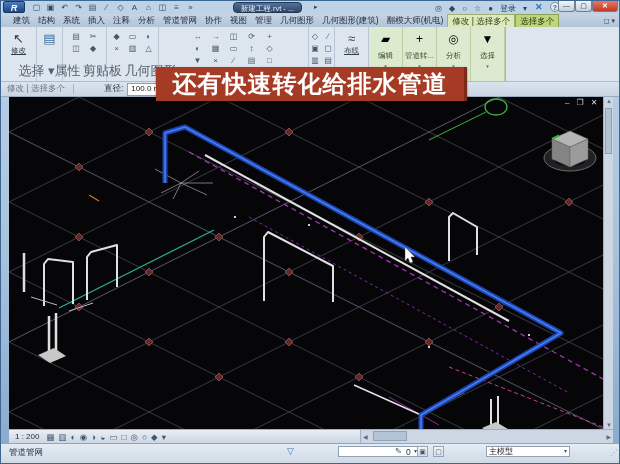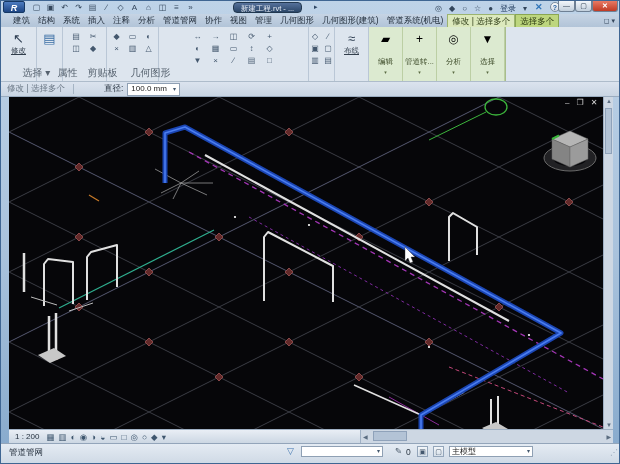--- a/index.html
+++ b/index.html
@@ -39,31 +39,31 @@
         padding-left:8px;box-sizing:border-box;background:linear-gradient(#c6d4e4,#b2c4d8);font-size:8.5px;}
   .tab{padding:0 4px;line-height:13px;color:#25313f;white-space:nowrap;}
   .tab-mod{background:#dce9bd;border:1px solid #9cb470;border-bottom:none;color:#33411c;}
   .tab-ctx{background:#bdd67e;border:1px solid #8aa653;border-bottom:none;color:#2c3a12;}
   .ribtoggle{margin-left:auto;margin-right:6px;line-height:13px;font-size:7px;color:#33465c;}
   
   .ribbon{position:absolute;left:0;top:26px;width:620px;height:55px;background:#dde5ee;display:flex;
         border-bottom:1px solid #aebccb;box-sizing:border-box;}
   .rpanel{position:relative;border-right:1px solid #bac7d6;display:flex;flex-direction:column;
         align-items:center;box-sizing:border-box;flex:none;}
-  .plabel{position:absolute;bottom:1px;font-size:10px;color:#55616e;white-space:nowrap;margin-left:36px;}
+  .plabel{position:absolute;bottom:1px;font-size:13px;color:#55616e;white-space:nowrap;margin-left:36px;}
   .bigbtn{margin-top:4px;display:flex;flex-direction:column;align-items:center;cursor:default;}
   .bigbtn .bg{font-size:13px;line-height:15px;color:#2c3c50;}
   .bigbtn .bl{font-size:7.5px;color:#323e4c;text-decoration:underline;}
   .igrid{display:grid;gap:2px;margin-top:5px;}
   .sico{font-size:8px;line-height:10px;color:#44586e;text-align:center;cursor:default;}
   .greenwrap{display:flex;background:#dcead0;border-right:1px solid #a8bd8c;}
   .gpanel{position:relative;width:34px;display:flex;flex-direction:column;align-items:center;
         border-right:1px solid #bccfa4;box-sizing:border-box;}
   .gpanel .gg{font-size:12px;line-height:14px;margin-top:5px;}
-  .gpanel .glab{font-size:7.5px;color:#3c4a28;margin-top:11px;white-space:nowrap;}
+  .gpanel .glab{font-size:7.5px;color:#3c4a28;margin-top:5px;white-space:nowrap;}
   .gpanel .gdrop{font-size:5px;color:#5a6a42;margin-top:2px;}
   .rfill{flex:1;}
   
   .optionsbar{position:absolute;left:0;top:81px;width:620px;height:15px;
         background:linear-gradient(#dbe3ee,#c9d5e3);display:flex;align-items:center;font-size:8.5px;
         border-bottom:1px solid #9aacc0;box-sizing:border-box;}
   .optctx{color:#6b7886;margin-left:6px;}
   .optsep{width:1px;height:10px;background:#a5b4c4;margin:0 8px;}
   .optlabel{color:#2c3845;margin-left:22px;}
   .combo{background:#fff;border:1px solid #8fa0b4;height:11px;line-height:10px;font-size:8px;
@@ -94,21 +94,21 @@
   .hscroll{margin-left:auto;position:relative;width:252px;height:13px;background:#cdd7e3;border-left:1px solid #9fb0c4;}
   .hsar{position:absolute;top:3px;font-size:6px;color:#5a6c80;}
   .hsthumb{position:absolute;left:12px;top:1px;width:34px;height:10px;background:#b3c3d6;border:1px solid #8fa2ba;box-sizing:border-box;}
   
   .statusbar{position:absolute;left:0;top:442px;width:620px;height:31px;
         background:linear-gradient(#e4ebf3,#c4d0de);border-top:1px solid #93a5ba;box-sizing:border-box;}
   .sbprompt{position:absolute;left:8px;top:3px;font-size:8.5px;color:#2a3542;}
   .sbfilter{position:absolute;left:286px;top:2px;font-size:9px;color:#3e74ae;}
   .sbcombo{position:absolute;top:2px;height:11px;background:#fff;border:1px solid #8fa0b4;
         box-sizing:border-box;font-size:8px;line-height:9px;color:#222;display:flex;align-items:center;
-        justify-content:space-between;padding:0 2px;}
+        justify-content:space-between;padding:0 2px;margin-left:37px;}
   .sbc1{left:300px;width:82px;}
   .sbc2{left:448px;width:84px;}
   .sbpencil{position:absolute;left:394px;top:2px;font-size:8.5px;color:#4c5c6c;}
   .sbcount{position:absolute;left:405px;top:3px;font-size:8.5px;color:#2a3542;}
   .sbbox{position:absolute;top:2px;width:11px;height:11px;border:1px solid #93a5ba;
         background:linear-gradient(#f4f7fa,#d6dfe9);font-size:7px;text-align:center;line-height:10px;
         color:#44586e;box-sizing:border-box;}
   .grip{position:absolute;right:2px;top:4px;font-size:8px;color:#8b9cb0;letter-spacing:1px;}
 </style>
 </head>
@@ -162,21 +162,21 @@
         <span class="tab">系统</span>
         <span class="tab">插入</span>
         <span class="tab">注释</span>
         <span class="tab">分析</span>
         <span class="tab">管道管网</span>
         <span class="tab">协作</span>
         <span class="tab">视图</span>
         <span class="tab">管理</span>
         <span class="tab">几何图形</span>
         <span class="tab">几何图形(建筑)</span>
-        <span class="tab">管道系统(机电)</span>
+        <span class="tab">翻模大师(机电)</span>
       </span>
     <span class="tab tab-mod">修改 | 选择多个</span>
     <span class="tab tab-ctx">选择多个</span>
     <span class="ribtoggle">
       <span>◻</span> <span>▾</span>
     </span>
   </div>
 
   <div class="ribbon">
     <div class="rpanel" style="width:36px;">
@@ -275,20 +275,23 @@
   <div class="optionsbar">
     <span class="optctx">修改 | 选择多个</span>
     <span class="optsep"></span>
     <span class="optlabel">直径:</span>
     <span class="combo">
       <span>100.0 mm</span>
       <span class="ar">▾</span>
     </span>
   </div>
 
+  <div class="banner">
+    <span>还有快速转化给排水管道</span>
+  </div>
 
   <div class="viewport">
     <svg class="scene" width="594" height="332" viewBox="0 0 594 332">
 
       <g stroke="#3b3c44" stroke-width="1">
         <line x1="0" y1="-245" x2="594" y2="52"></line>
           <line x1="0" y1="-175" x2="594" y2="122"></line>
         <line x1="0" y1="-105" x2="594" y2="192"></line>
           <line x1="0" y1="-35" x2="594" y2="262"></line>
         <line x1="0" y1="35" x2="594" y2="332" stroke="#565870"></line>

